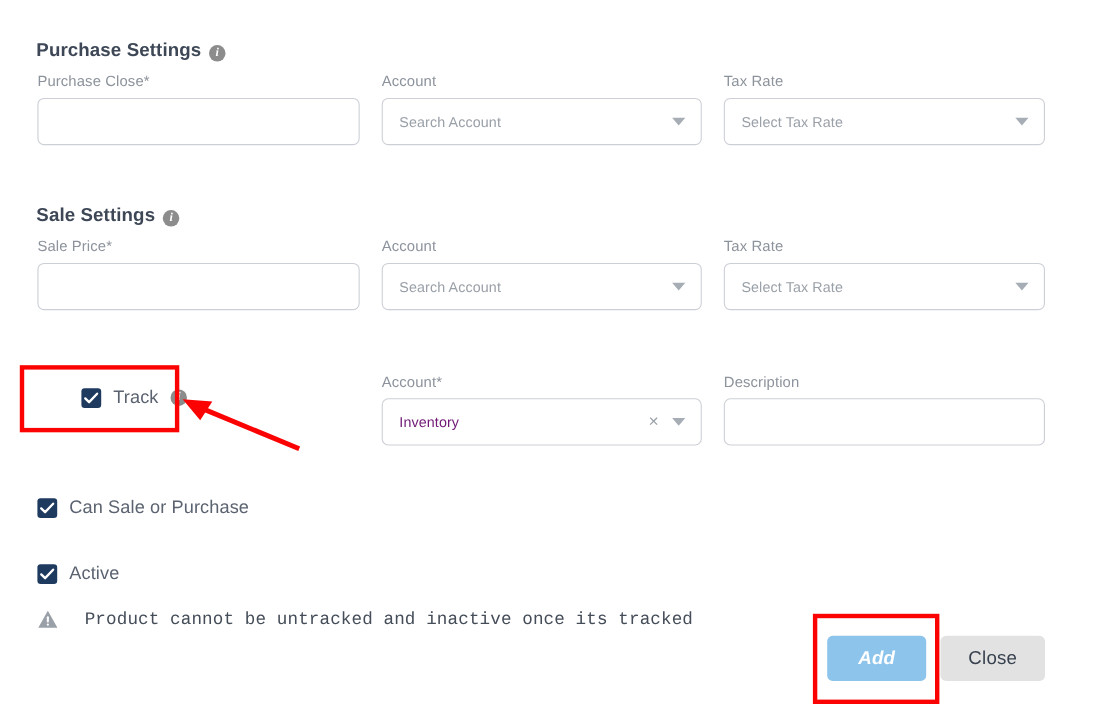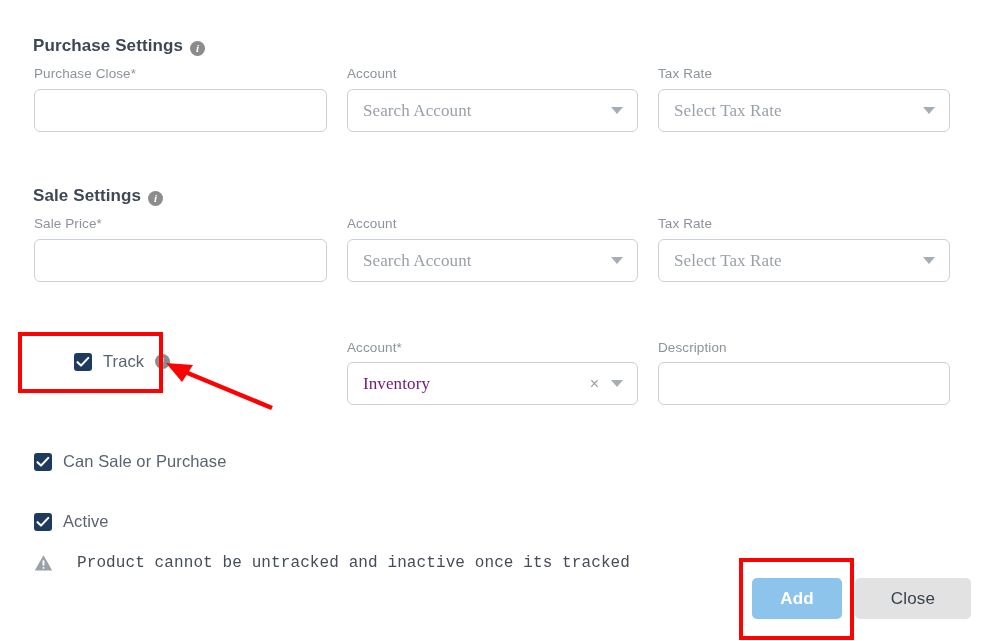--- a/index.html
+++ b/index.html
@@ -56,26 +56,25 @@
     border: 1px solid #ccd0d6;
     border-radius: 6px;
     background: #fff;
     height: 43px;
     display: flex;
     align-items: center;
     padding: 0 10px 0 15px;
   }
   .select-value {
     flex: 1 1 auto;
-    font-size: 17px;
+    font-size: 13px;
     color: #9aa0a8;
     white-space: nowrap;
     overflow: hidden;
     letter-spacing: .1px;
-    font-family: Liberation Serif, serif;
   }
   .select-value.filled { color: #701a75; }
 
   .caret {
     width: 0;
     height: 0;
     border-left: 6px solid transparent;
     border-right: 6px solid transparent;
     border-top: 7px solid #a7adb5;
     margin-left: 10px;
@@ -155,20 +154,21 @@
     font-family: "Liberation Sans", sans-serif;
     font-size: 17px;
     letter-spacing: .2px;
     cursor: pointer;
     padding: 0;
   }
   .btn-add {
     background: #8cc4ec;
     color: #ffffff;
     font-weight: 600;
+    font-style: italic;
   }
   .btn-close {
     background: #e2e2e2;
     color: #37414f;
     font-weight: 400;
   }
 
   
   .anno-box {
     position: absolute;
@@ -277,21 +277,21 @@
       <svg width="19" height="18" viewBox="0 0 19 18" aria-hidden="true">
         <path d="M9.5 1.2 L18.2 16.6 L0.8 16.6 Z" fill="#9aa0a8"></path>
         <rect x="8.55" y="6.2" width="1.9" height="5.6" rx=".9" fill="#ffffff"></rect>
         <rect x="8.55" y="12.9" width="1.9" height="1.9" rx=".9" fill="#ffffff"></rect>
       </svg>
     </span>
     <span class="warn-text">Product cannot be untracked and inactive once its tracked</span>
   </div>
 
   <button class="btn btn-add" style="left:752px; top:578px; width:90px; height:41px;">Add</button>
-  <button class="btn btn-close" style="left:855px; top:578px; width:116px; height:41px;">Close</button>
+  <button class="btn btn-close" style="left:855px; top:578px; width:95px; height:41px;">Close</button>
 
   <div class="anno-box" style="left:18px; top:332px; width:145px; height:61px;"></div>
 
   <svg class="anno-arrow" style="left:160px; top:352px;" width="125" height="62">
     <line x1="112" y1="56" x2="18" y2="17" stroke="#fb0303" stroke-width="4.5" stroke-linecap="butt"></line>
     <path d="M6 11 L33 13 L22 30 Z" fill="#fb0303"></path>
   </svg>
 
   <div class="anno-box" style="left:739px; top:558px; width:115px; height:82px;"></div>
 

